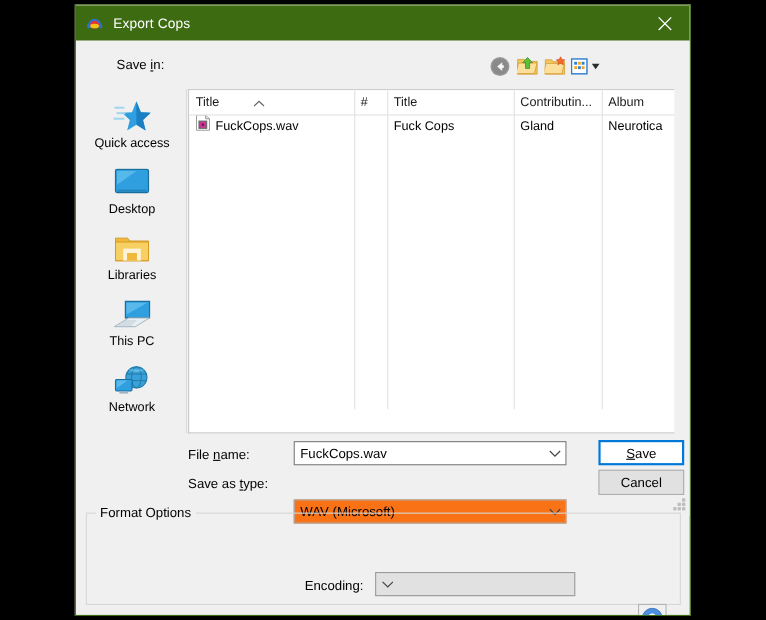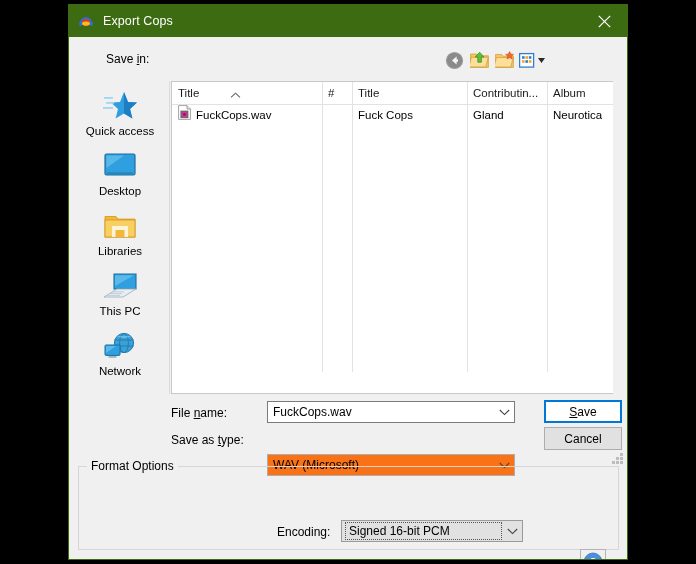--- a/index.html
+++ b/index.html
@@ -526,21 +526,20 @@
 
     <div class="dlgbtn" id="cancel-button">
       <span>Cancel</span>
     </div>
 
     <div id="fo-group"></div>
     <span id="fo-legend">Format Options</span>
 
     <span id="enc-label">Encoding:</span>
     <div id="enc-combo">
-      <span id="enc-value">Signed 16-bit PCM</span>
       <span class="combo-chev">
         <svg width="11" height="7" viewBox="0 0 11 7">
             <polyline points="0.8,1 5.5,5.6 10.2,1" fill="none" stroke="#444" stroke-width="1.1"></polyline>
           </svg>
       </span>
     </div>
 
     <div id="help-button">
       <svg width="20" height="20" viewBox="0 0 20 20">
         <circle cx="10" cy="10" r="9" fill="#4c8ee0"></circle>

